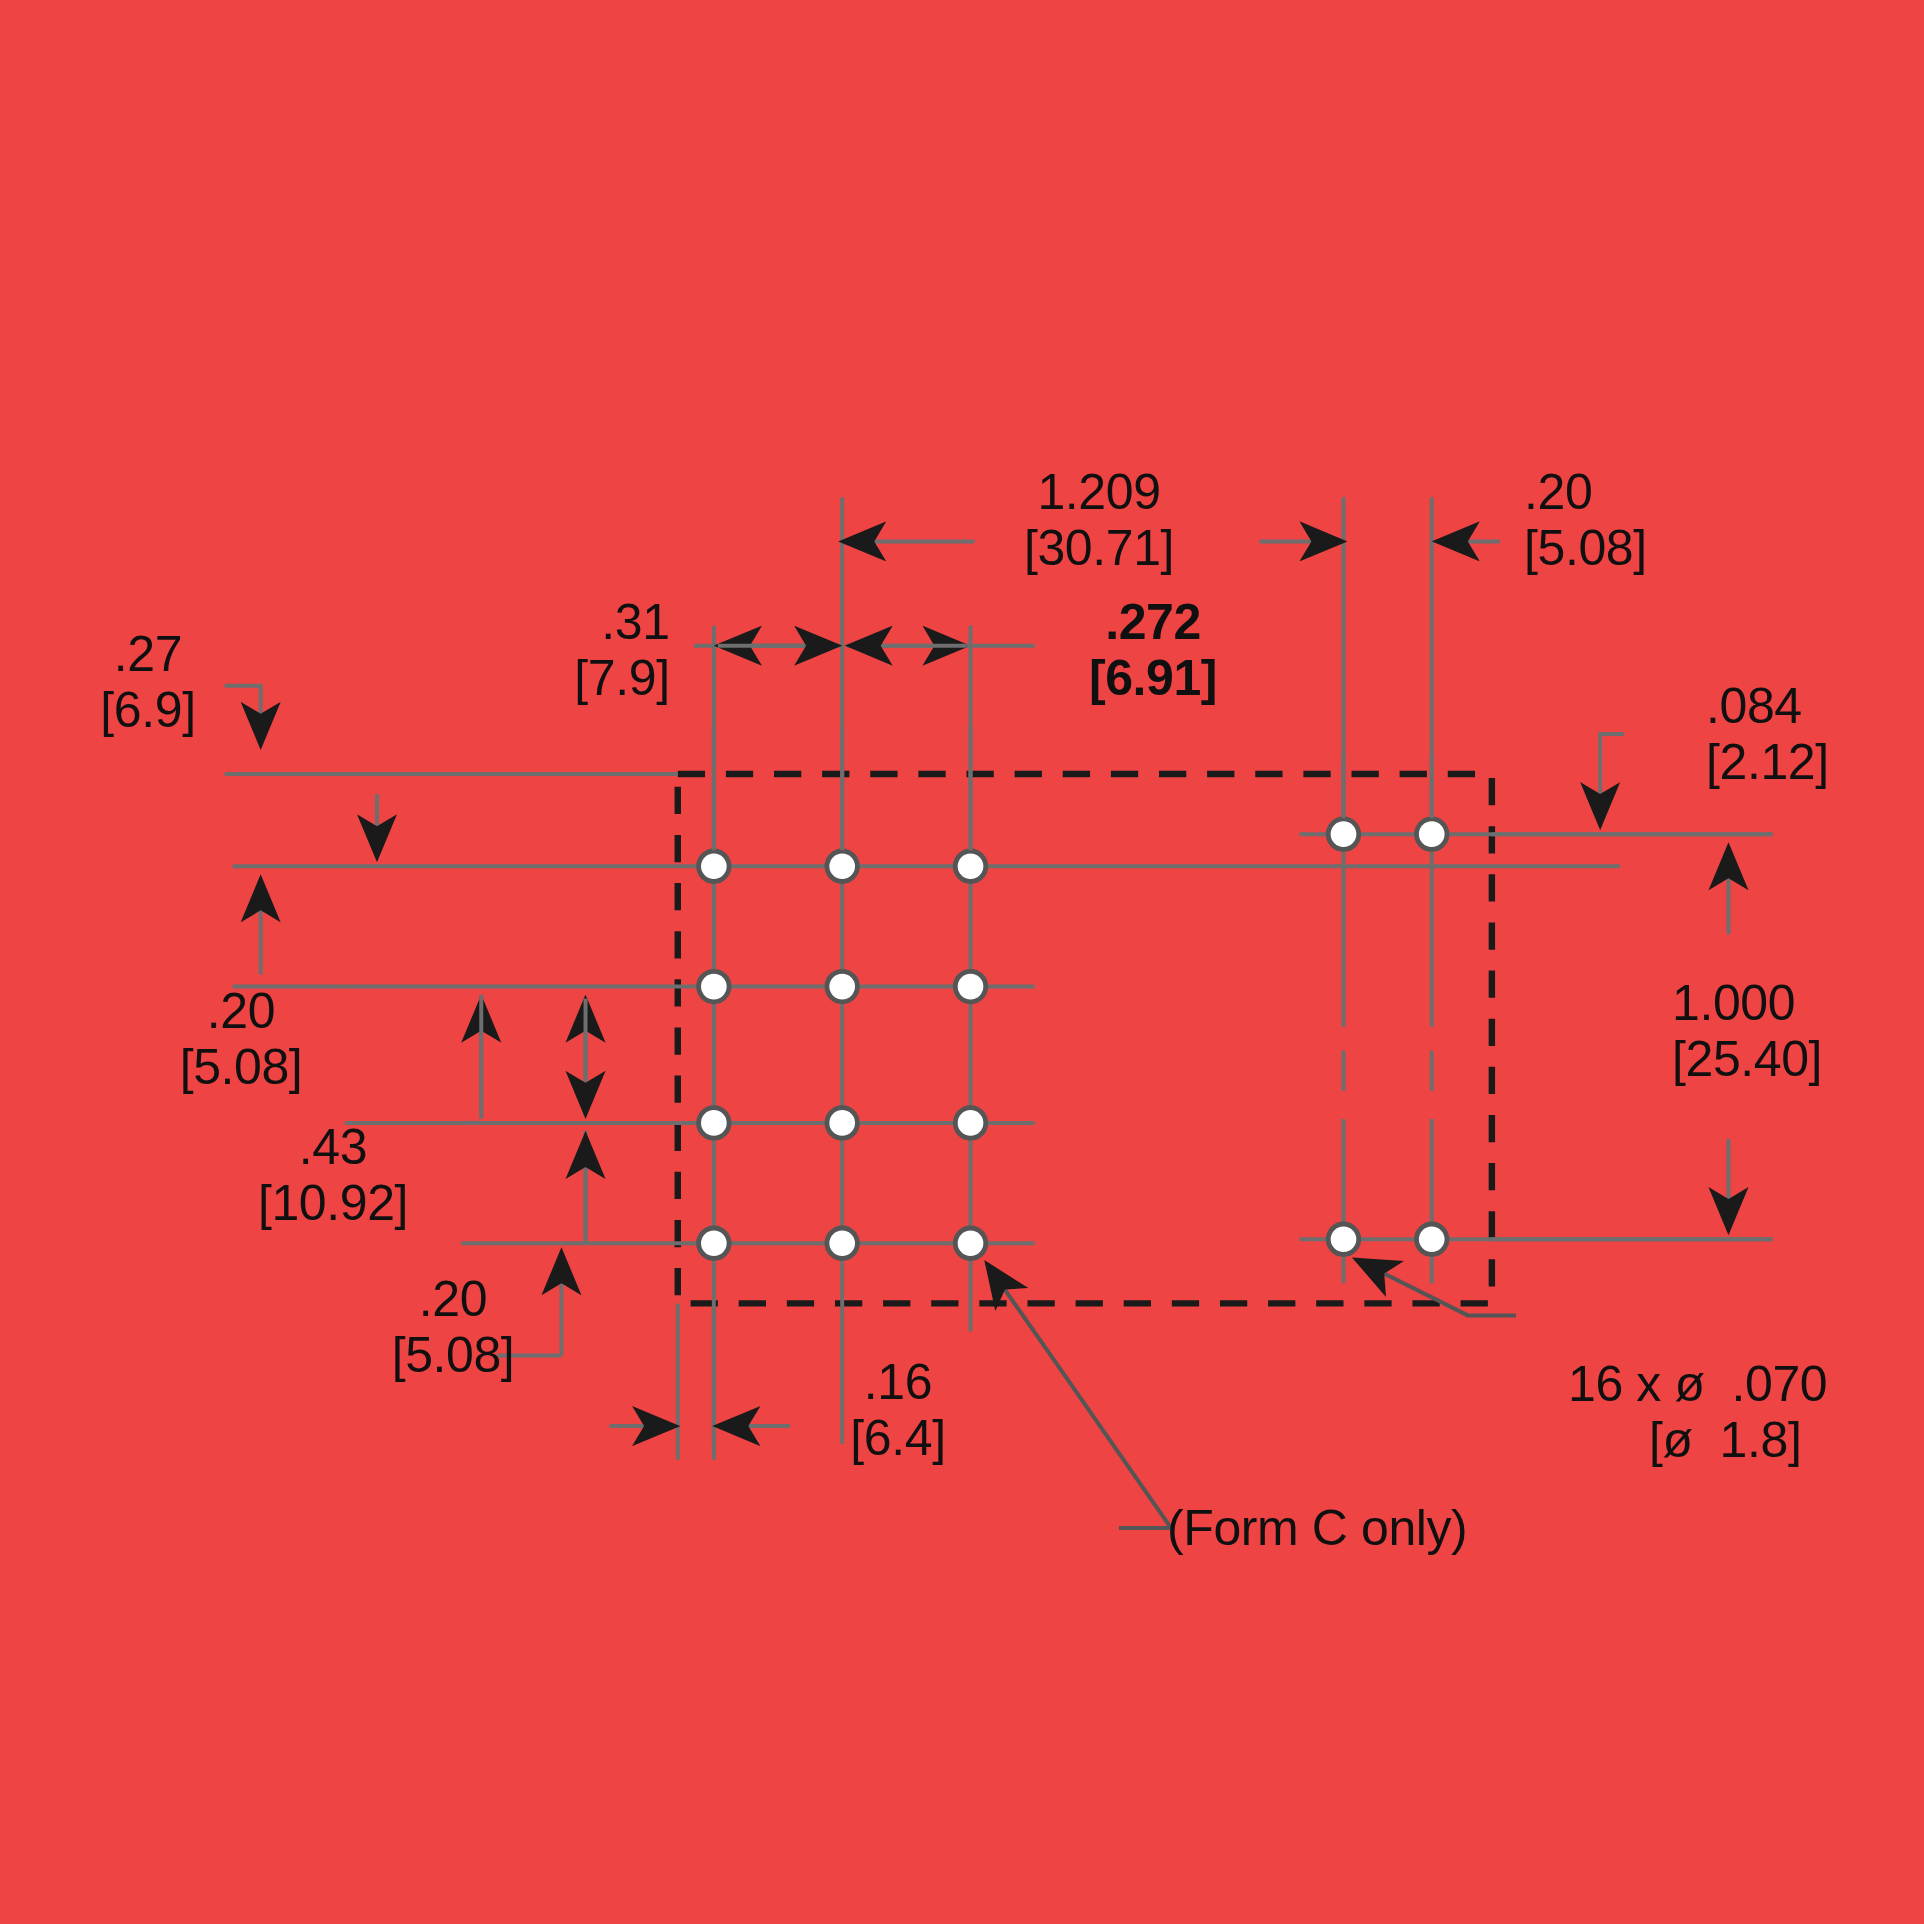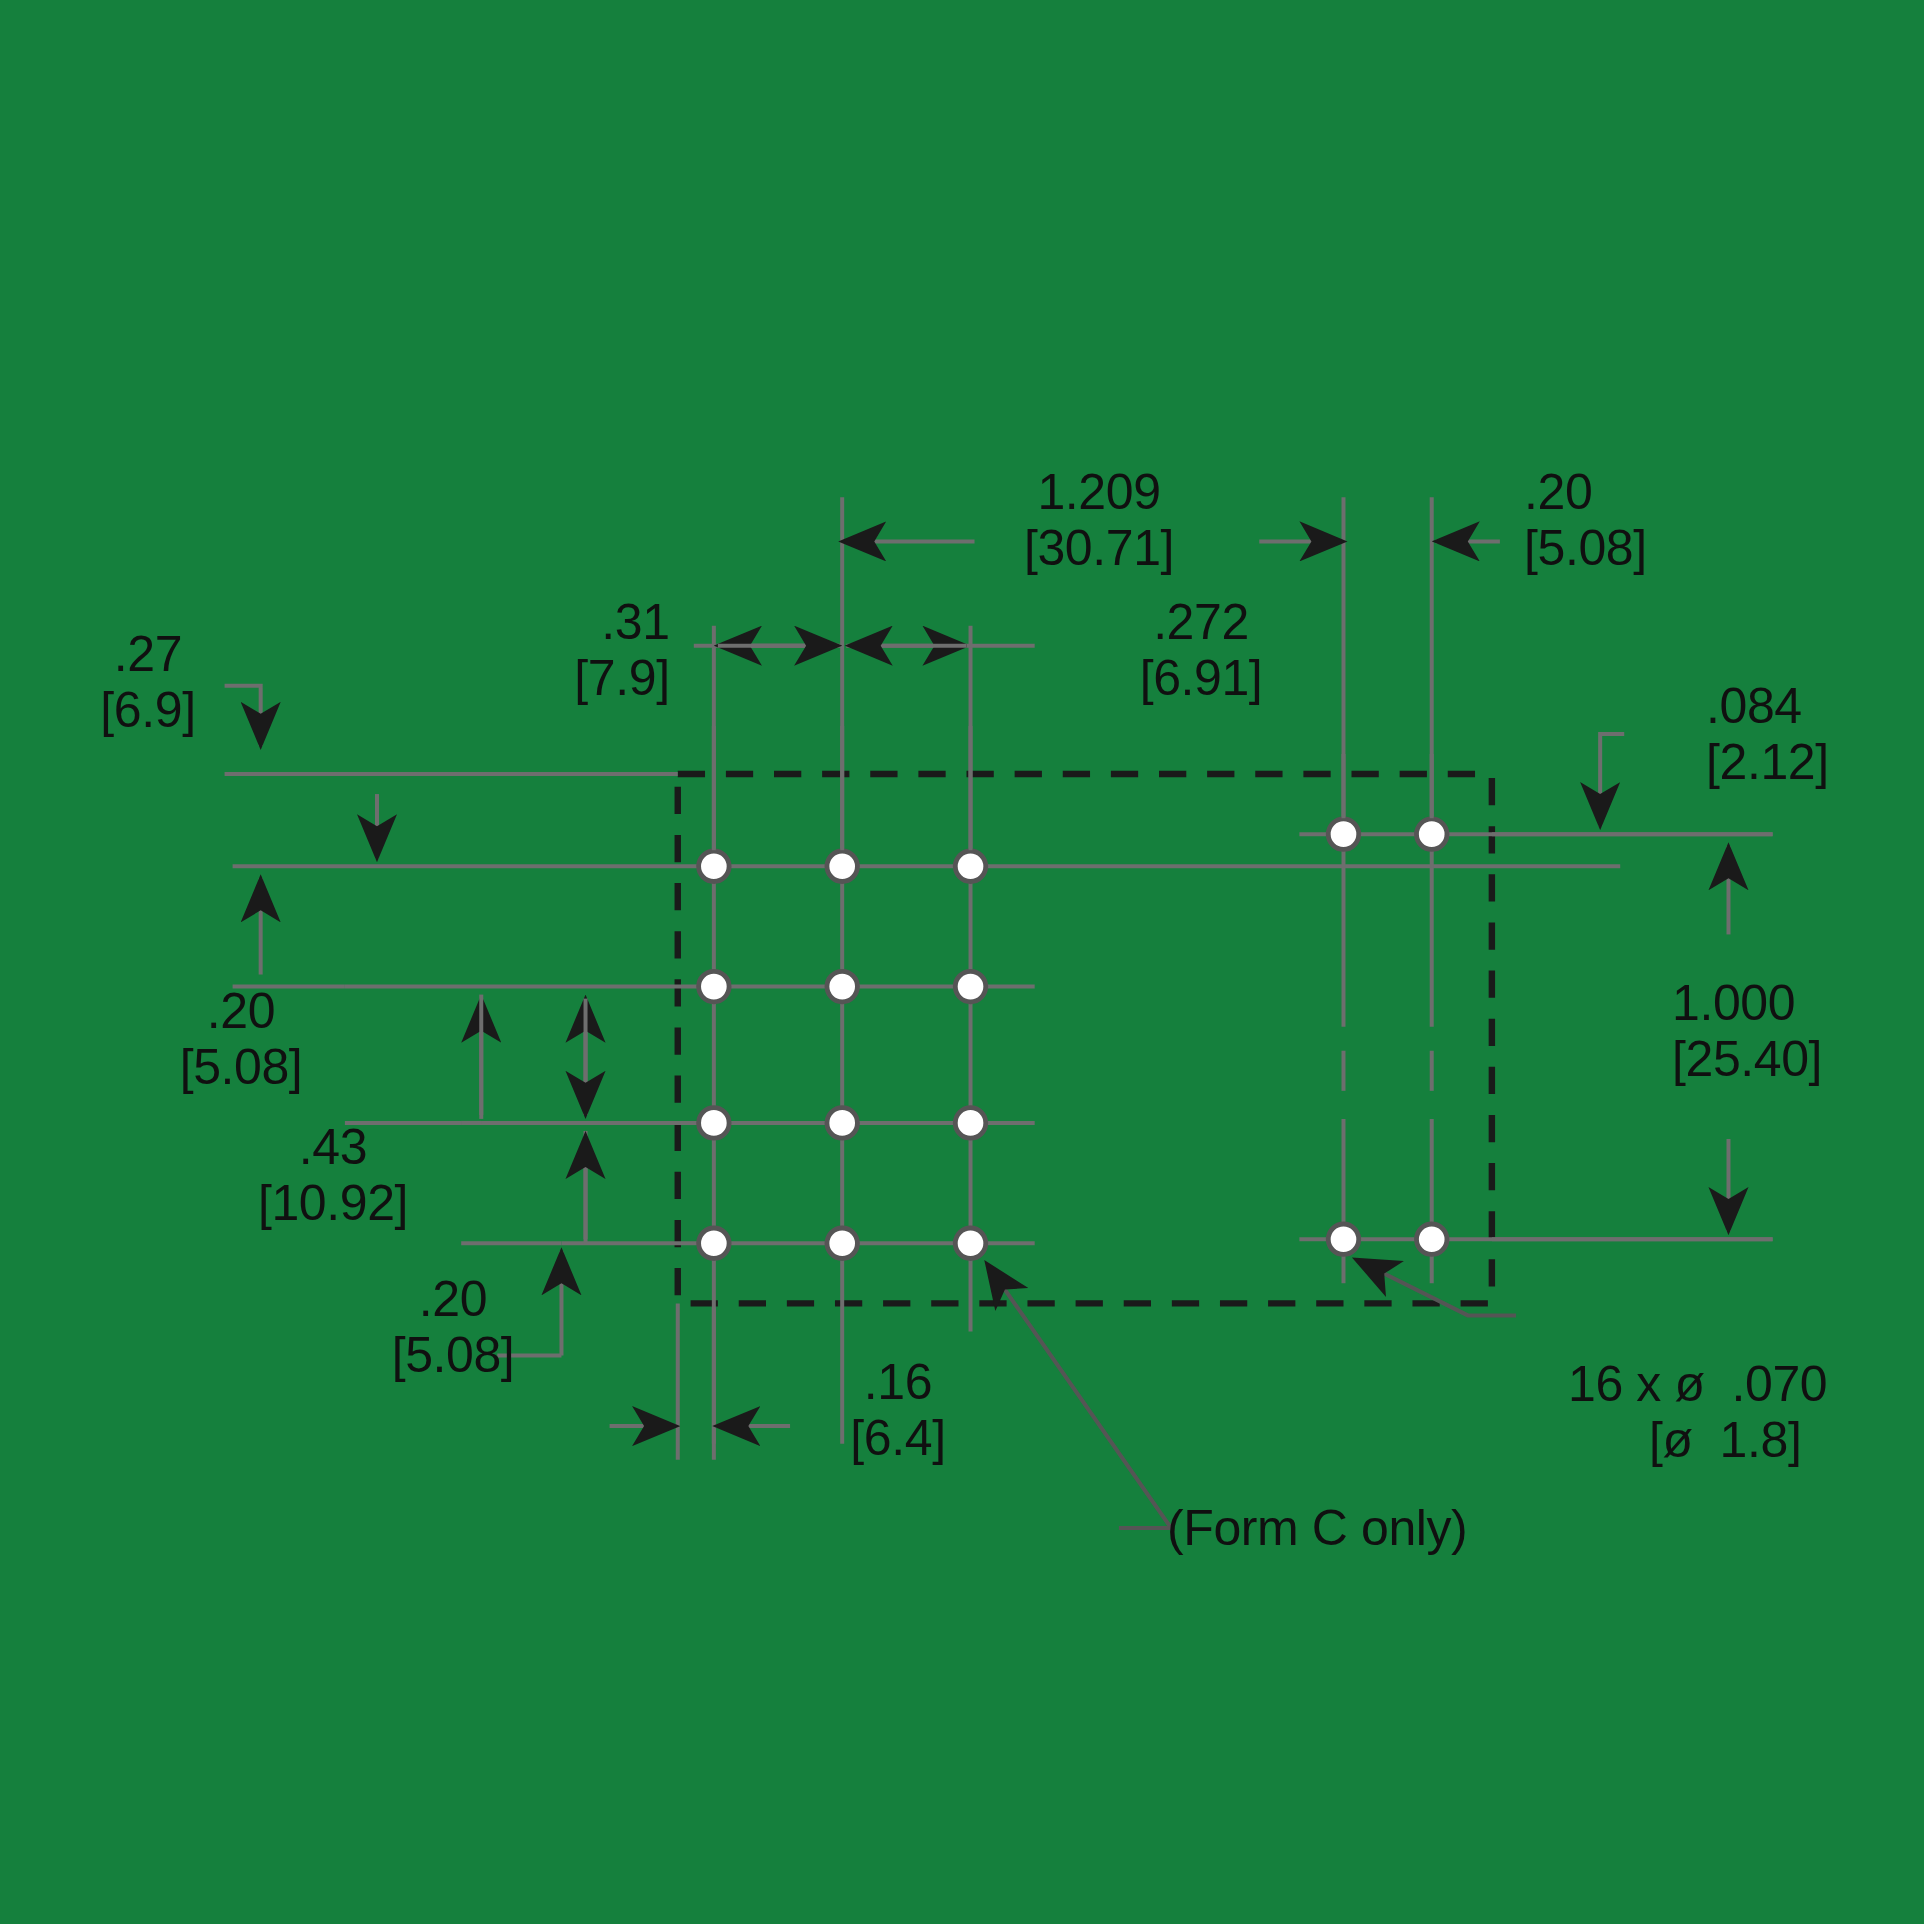--- a/index.html
+++ b/index.html
@@ -5,21 +5,21 @@
 <style>
   html, body {
     margin: 0;
     padding: 0;
     background: #ffffff;
   }
   #stage {
     position: relative;
     width: 1925px;
     height: 1925px;
-    background: #15803d;
+    background: #ef4444;
     font-family: "Liberation Sans", sans-serif;
     overflow: hidden;
   }
   #drawing {
     position: absolute;
     left: 0;
     top: 0;
     width: 1925px;
     height: 1925px;
   }
@@ -185,21 +185,21 @@
     </g>
 
   </svg>
 
   <div class="dimtext ctr" style="left:1099px; top:464px;"><span>1.209</span><br><span>[30.71]</span></div>
 
   <div class="dimtext lft" style="left:1524px; top:464px;"><span>.20</span><br><span>[5.08]</span></div>
 
   <div class="dimtext ctr" style="left:622px; top:594px;text-align:right;"><span>.31</span><br><span>[7.9]</span></div>
 
-  <div class="dimtext ctr" style="left:1201px; top:594px;"><span>.272</span><br><span>[6.91]</span></div>
+  <div class="dimtext ctr" style="left:1153px; top:594px;font-weight:bold;"><span>.272</span><br><span>[6.91]</span></div>
 
   <div class="dimtext ctr" style="left:148px; top:626px;"><span>.27</span><br><span>[6.9]</span></div>
 
   <div class="dimtext lft" style="left:1688px; top:678px;margin-left:18px;"><span>.084</span><br><span>[2.12]</span></div>
 
   <div class="dimtext lft" style="left:1672px; top:975px;"><span>1.000</span><br><span>[25.40]</span></div>
 
   <div class="dimtext ctr" style="left:241px; top:983px;"><span>.20</span><br><span>[5.08]</span></div>
 
   <div class="dimtext ctr" style="left:333px; top:1119px;"><span>.43</span><br><span>[10.92]</span></div>

